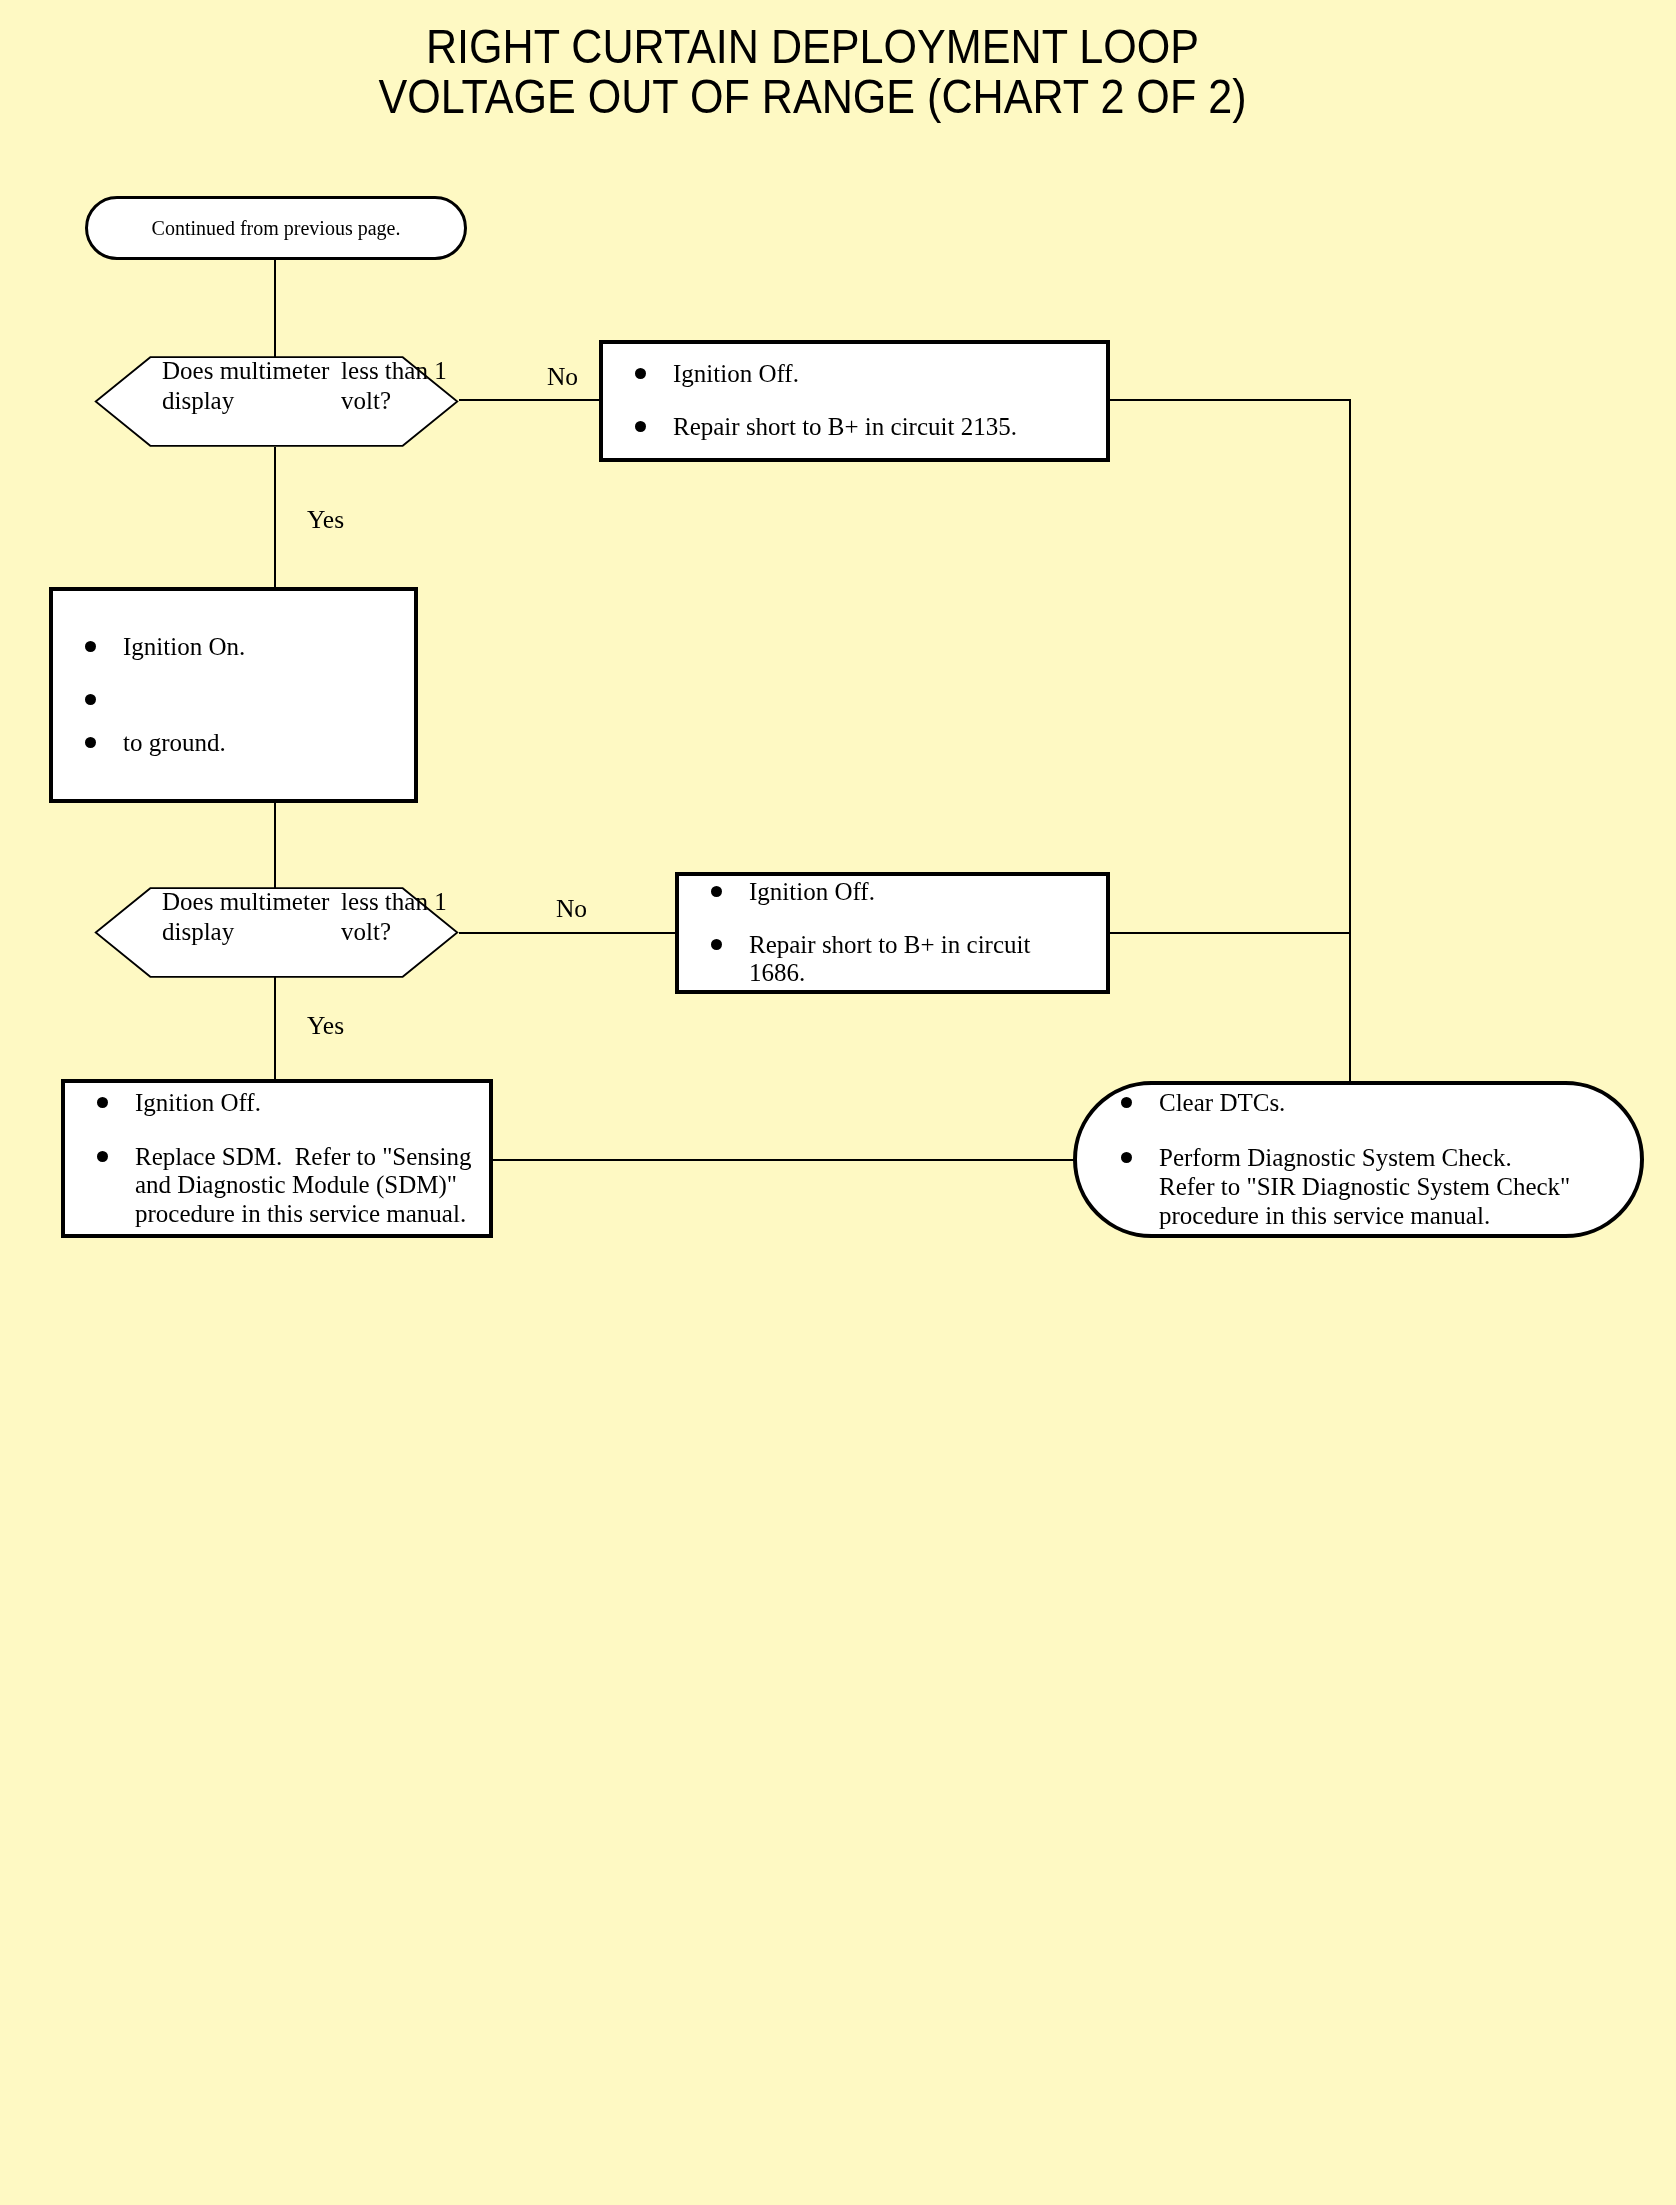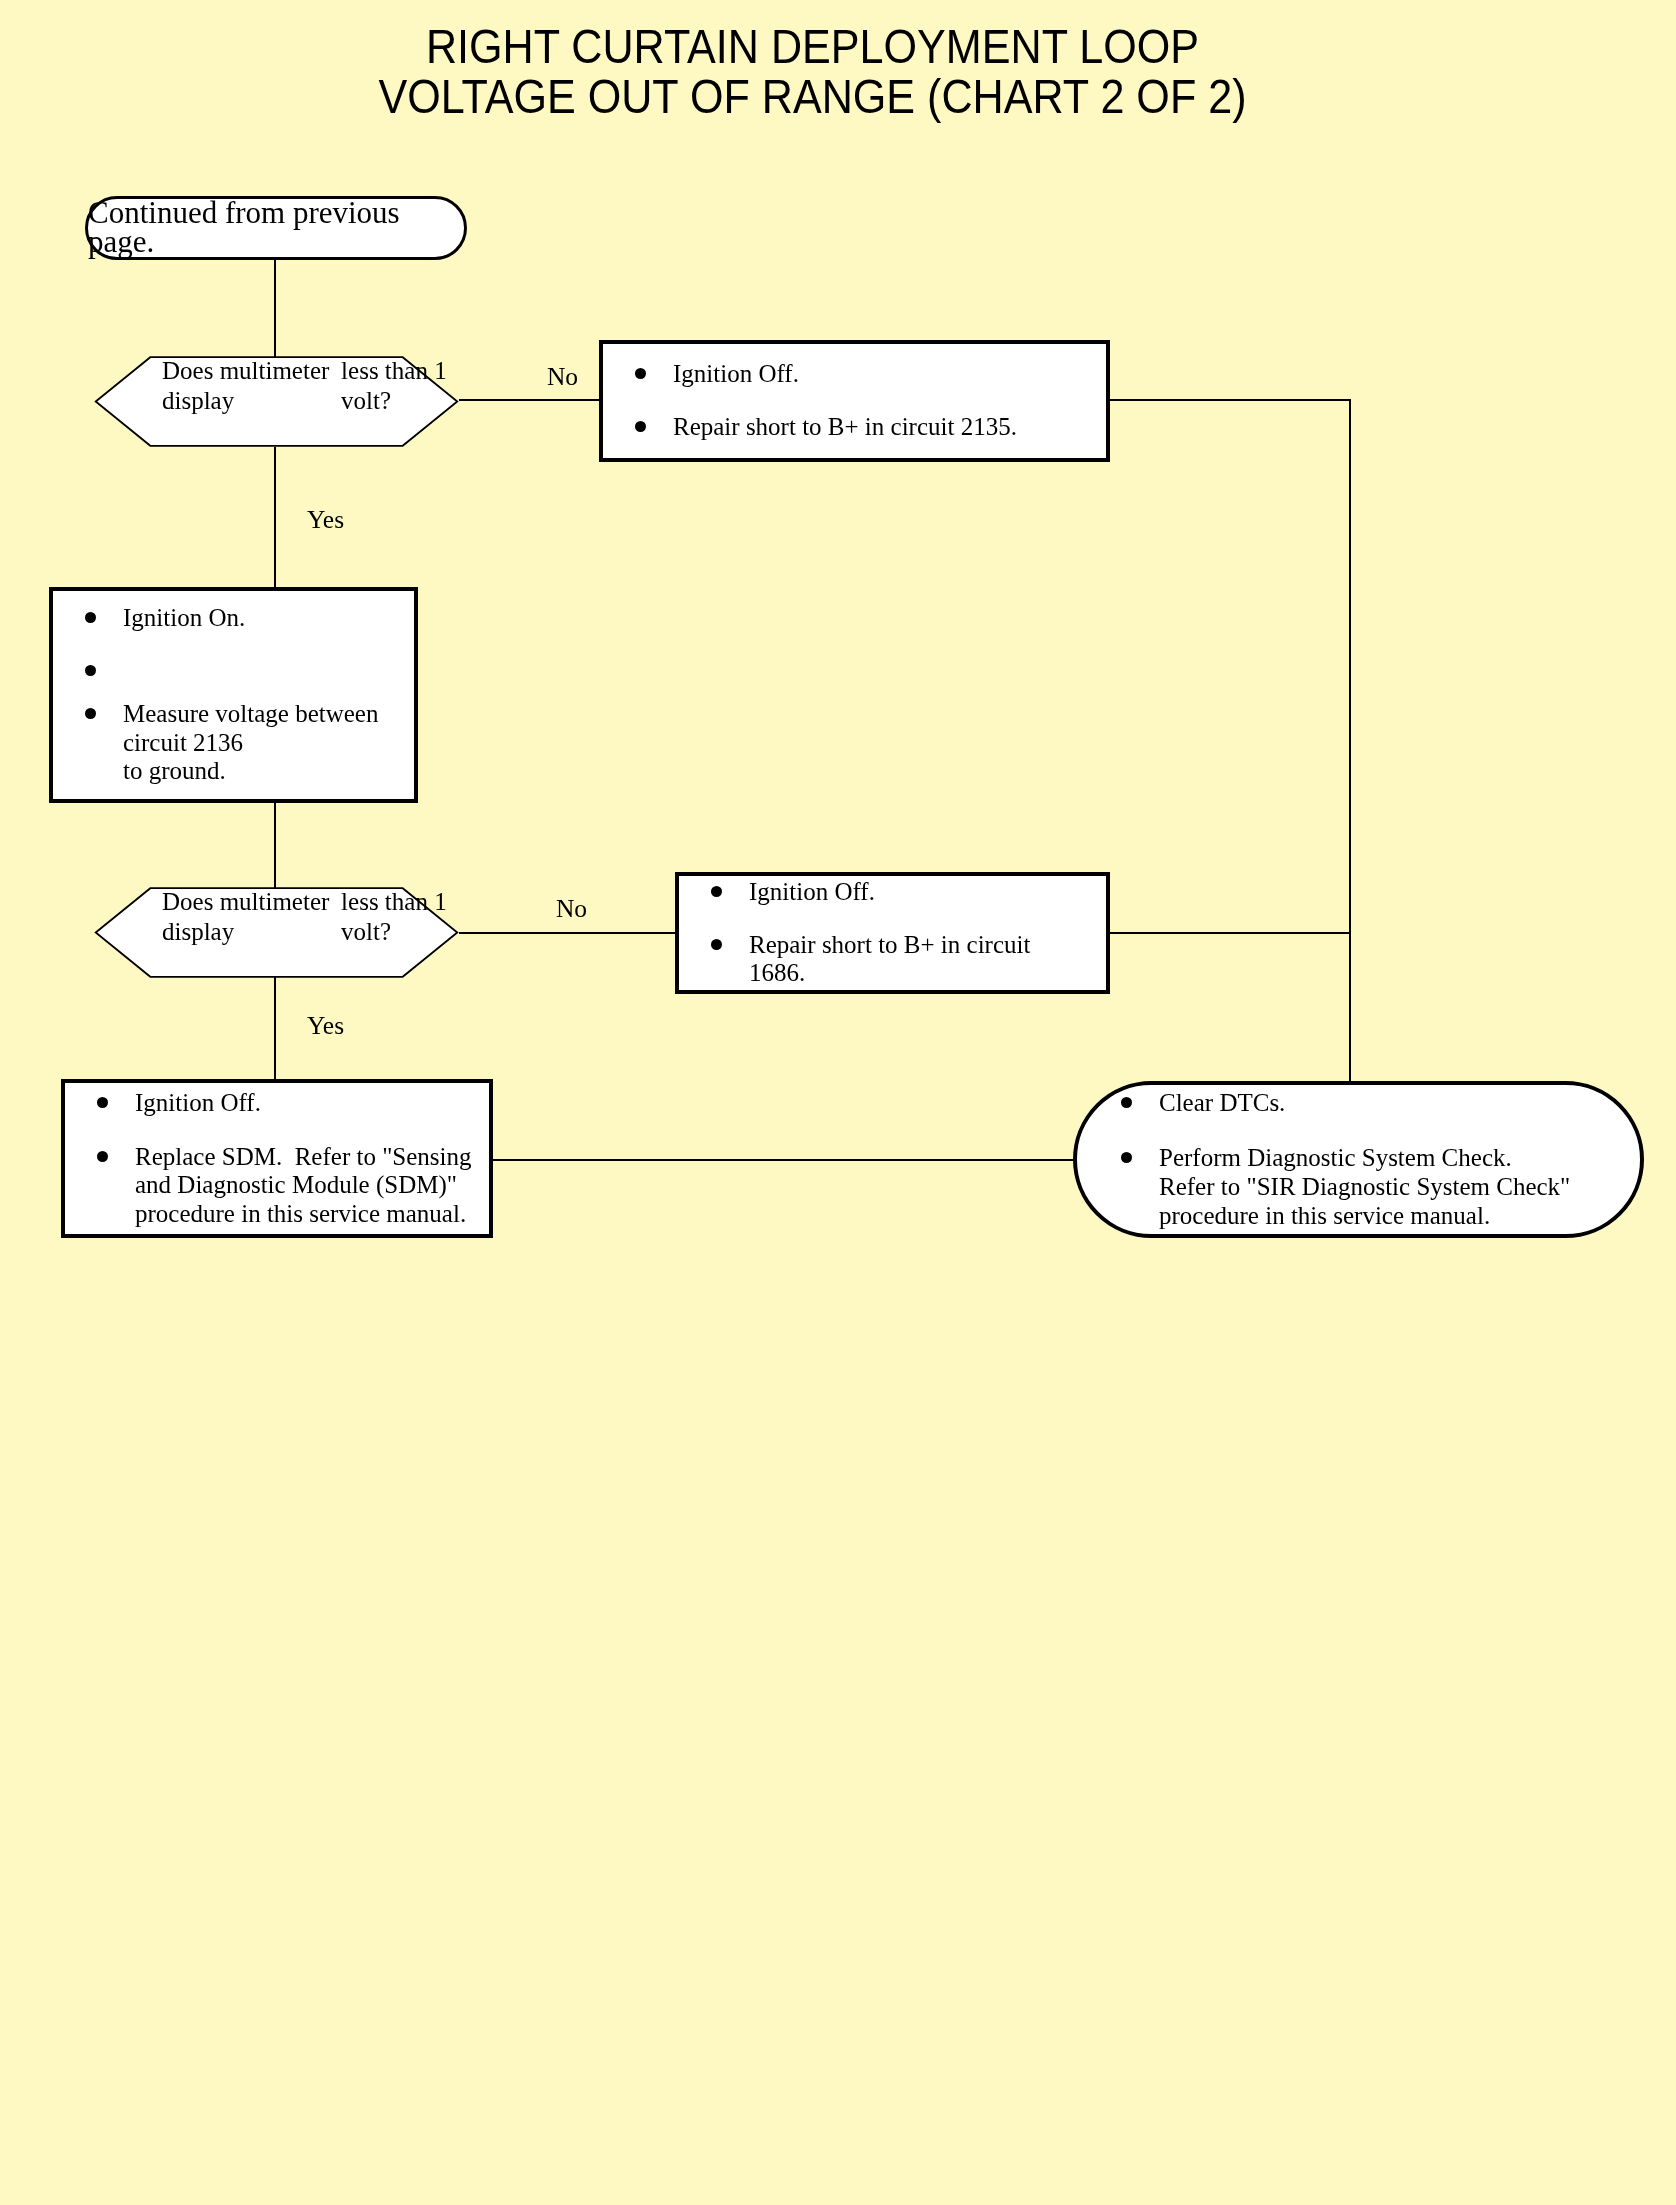--- a/index.html
+++ b/index.html
@@ -28,21 +28,21 @@
     white-space: nowrap;
   }
 
   
   .node { position: absolute; background: #ffffff; box-sizing: border-box; }
   .process  { border: 4.9px solid #000000; }
   .terminal-start { border: 3px solid #000000; border-radius: 34px;
                     display: flex; align-items: center; justify-content: center; }
   .terminal-end   { border: 4.9px solid #000000; border-radius: 80px; }
 
-  .node-text { font-size: 31px; line-height: 28.6px; }
+  .node-text { font-size: 20px; line-height: 28.6px; }
 
   
   .hex { position: absolute; }
   .hex svg { position: absolute; left: 0; top: 0; }
   .hex .hex-text {
     position: absolute; left: 68px; top: 0; height: 100%;
     display: flex; flex-direction: row; justify-content: center;
     font-size: 25px; line-height: 30px;
   }
 
@@ -135,21 +135,20 @@
         <div class="lines">
             <div>Ignition On.</div>
           </div>
       </div>
       <div class="item">
         <span class="bullet"></span>
       </div>
       <div class="item">
         <span class="bullet"></span>
         <div class="lines">
-          <div>Measure voltage between circuit 2136</div>
           <div>to ground.</div>
         </div>
       </div>
     </div>
   </div>
 
   <div class="hex" style="left:94px; top:887px; width:365px; height:91px;">
     <svg width="365" height="91" viewBox="0 0 600 150">
       <polygon points="2,75 92,2 508,2 598,75 508,148 92,148" fill="#ffffff" stroke="#000000" stroke-width="3"></polygon>
     </svg>

